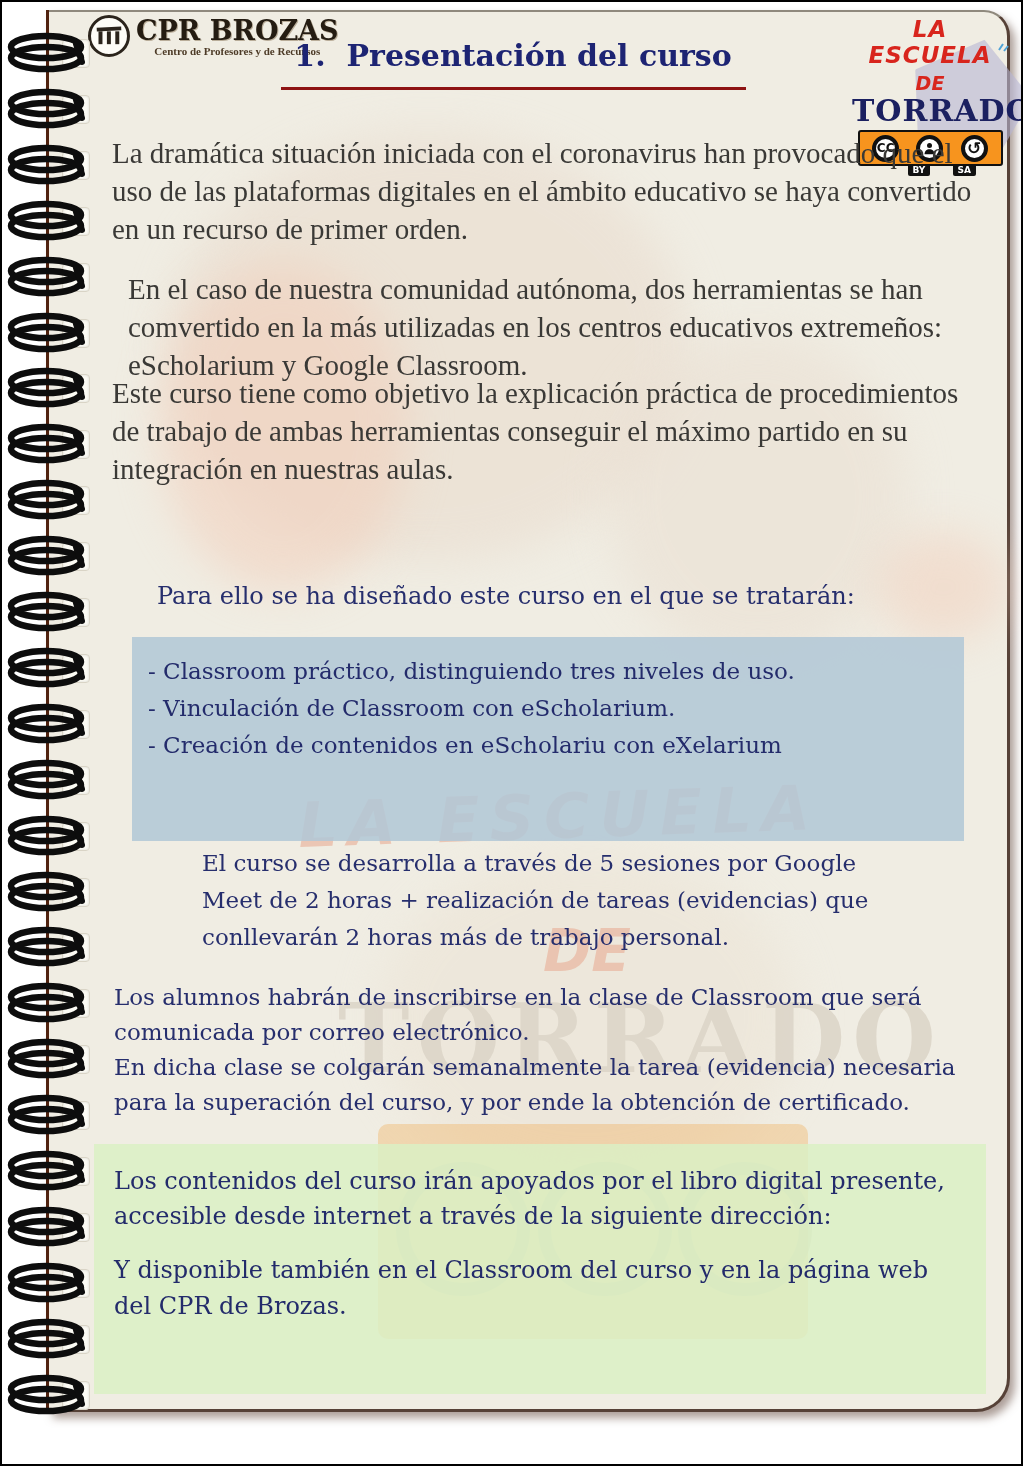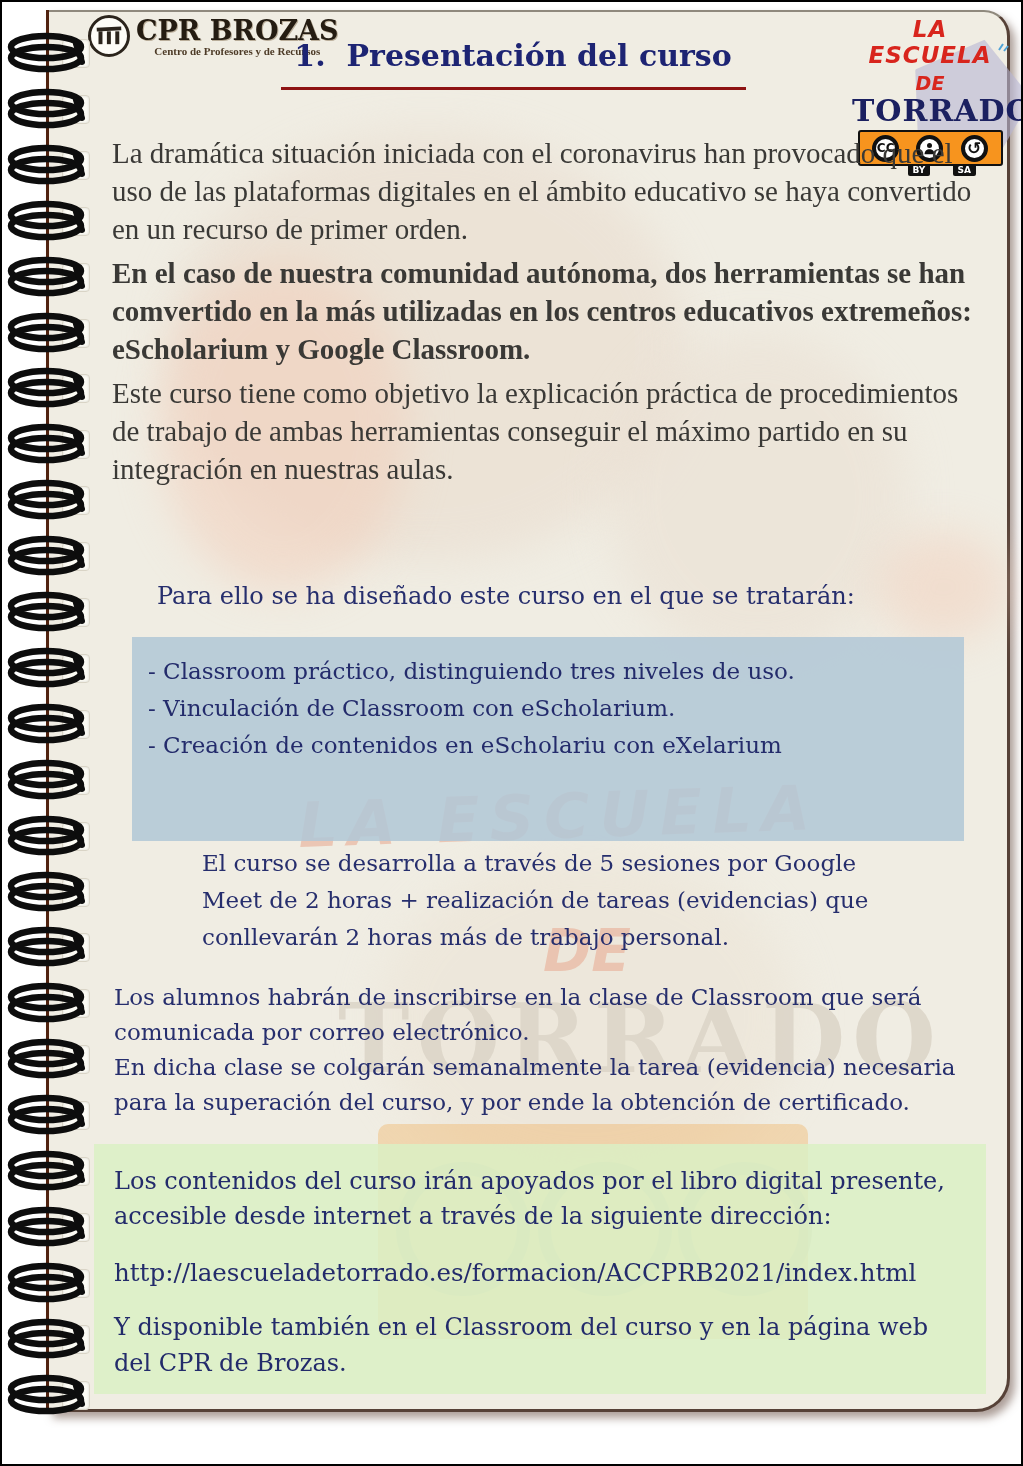--- a/index.html
+++ b/index.html
@@ -121,41 +121,40 @@
       </span>
       <span class="cc-circle">
           <span class="sa-glyph">↺</span>
         </span>
       <span class="chip chip-by">BY</span>
       <span class="chip chip-sa">SA</span>
     </div>
   </div>
 
   <p class="bodytext" style="left:64px;top:122px;width:876px;margin:0;">La dramática situación iniciada con el coronavirus han provocado que el uso de las plataformas digitales en el ámbito educativo se haya convertido en un recurso de primer orden.</p>
-  <p class="bodytext" style="left:64px;top:242px;width:876px;margin:0;font-weight:bold;">En el caso de nuestra comunidad autónoma, dos herramientas se han comvertido en la más utilizadas en los centros educativos extremeños: eScholarium y Google Classroom.</p>
+  <p class="bodytext" style="left:64px;top:242px;width:876px;margin:16px;">En el caso de nuestra comunidad autónoma, dos herramientas se han comvertido en la más utilizadas en los centros educativos extremeños: eScholarium y Google Classroom.</p>
   <p class="bodytext" style="left:64px;top:362px;width:876px;margin:0;">Este curso tiene como objetivo la explicación práctica de procedimientos de trabajo de ambas herramientas conseguir el máximo partido en su integración en nuestras aulas.</p>
 
   <p class="navy" style="left:109px;top:566px;width:760px;margin:0;font-size:24px;">Para ello se ha diseñado este curso en el que se tratarán:</p>
 
   <section class="box blue-box">
     <div>- Classroom práctico, distinguiendo tres niveles de uso.</div>
     <div>- Vinculación de Classroom con eScholarium.</div>
     <div>- Creación de contenidos en eScholariu con eXelarium</div>
   </section>
 
   <p class="navy" style="left:154px;top:833px;width:712px;margin:0;line-height:37px;">El curso se desarrolla a través de 5 sesiones por Google Meet de 2 horas + realización de tareas (evidencias) que conllevarán 2 horas más de trabajo personal.</p>
 
   <div class="navy" style="left:66px;top:968px;width:888px;line-height:35px;">
     <div>Los alumnos habrán de inscribirse en la clase de Classroom que será comunicada por correo electrónico.</div>
     <div>En dicha clase se colgarán semanalmente la tarea (evidencia) necesaria para la superación del curso, y por ende la obtención de certificado.</div>
   </div>
 
   <section class="box green-box">
     <div>Los contenidos del curso irán apoyados por el libro digital presente, accesible desde internet a través de la siguiente dirección:</div>
-    <a href="#" class="green-url">http://laescueladetorrado.es/formacion/ACCPRB2021/index.html</a>
     <div class="green-l2">Y disponible también en el Classroom del curso y en la página web del CPR de Brozas.</div>
   </section>
 
 </main>
 
 <div class="spine"></div>
 <aside class="binding">
     <div class="hole" style="top: 37px;"></div>
     <div class="coil" style="top: 30px;"><svg width="92" height="44" viewBox="0 0 92 44">
         <ellipse cx="42" cy="15" rx="35" ry="11" fill="none" stroke="#0d0d0d" stroke-width="6.5"></ellipse>

